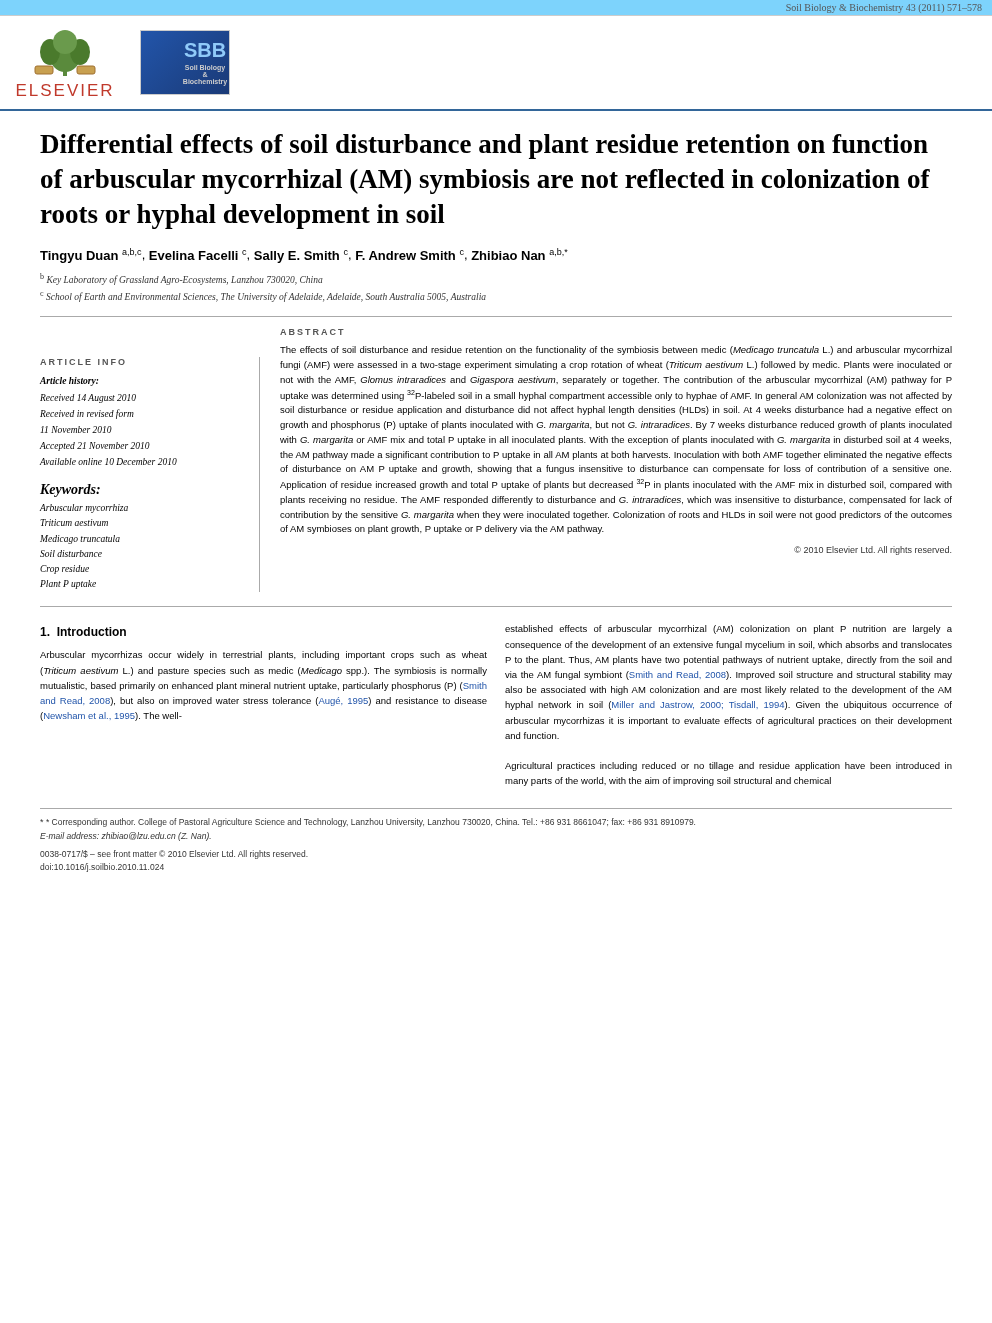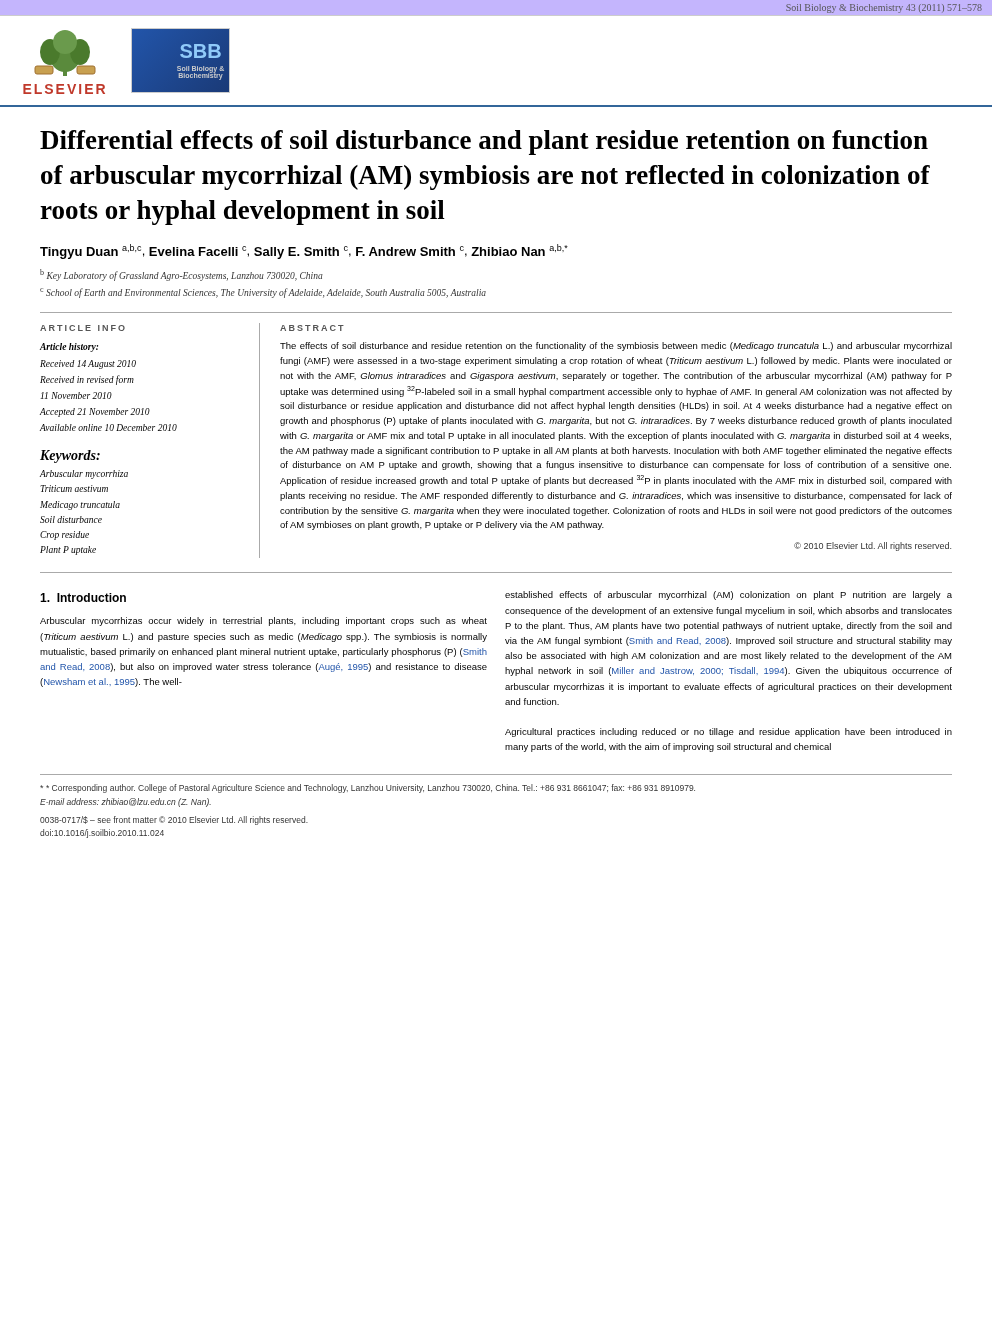--- a/index.html
+++ b/index.html
@@ -10,21 +10,21 @@
       color: #000;
       width: 992px;
     }
     .page-wrapper {
       width: 992px;
       background: #fff;
       min-height: 1323px;
     }
     
     .top-bar {
-      background: #c4b5fd;
+      background: #7dd3fc;
       border-bottom: 1px solid #ccc;
       text-align: right;
       padding: 2px 10px;
       font-size: 10px;
       color: #555;
     }
     
     .journal-header {
       display: flex;
       align-items: center;
@@ -39,23 +39,23 @@
     .elsevier-logo {
       display: flex;
       flex-direction: column;
       align-items: center;
     }
     .elsevier-tree {
       width: 80px;
       height: 55px;
     }
     .elsevier-text {
-      font-size: 14px;
+      font-size: 17px;
       color: #c0392b;
-      font-weight: bold;
+      font-weight: normal;
       font-family: Arial, sans-serif;
       letter-spacing: 2px;
       margin-top: 2px;
     }
     .journal-header-center {
       flex: 1;
       text-align: center;
     }
     .contents-line {
       font-size: 10px;
@@ -79,21 +79,21 @@
       color: #555;
       font-family: Arial, sans-serif;
     }
     .journal-header-right {
       width: 110px;
       flex-shrink: 0;
       display: flex;
       justify-content: flex-end;
     }
     .journal-logo-box {
-      width: 99px;
+      width: 90px;
       height: 65px;
       border: 1px solid #ccc;
       display: flex;
       flex-direction: column;
       align-items: center;
       justify-content: center;
       background: linear-gradient(135deg, #2255aa, #1a3a77);
       color: #fff;
       font-size: 18px;
       font-weight: bold;
@@ -153,20 +153,21 @@
       gap: 20px;
       margin-top: 10px;
       border-top: 1px solid #aaa;
       padding-top: 10px;
     }
     .left-col {
       width: 220px;
       flex-shrink: 0;
       border-right: 1px solid #aaa;
       padding-right: 21px;
+      margin-top: 30px;
     }
     .right-col {
       flex: 1;
     }
 
     
     .section-label {
       font-size: 9px;
       font-family: Arial, sans-serif;
       font-weight: bold;

